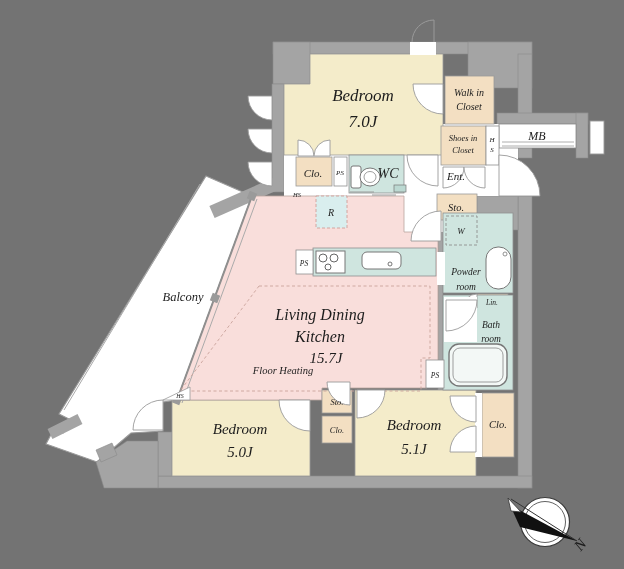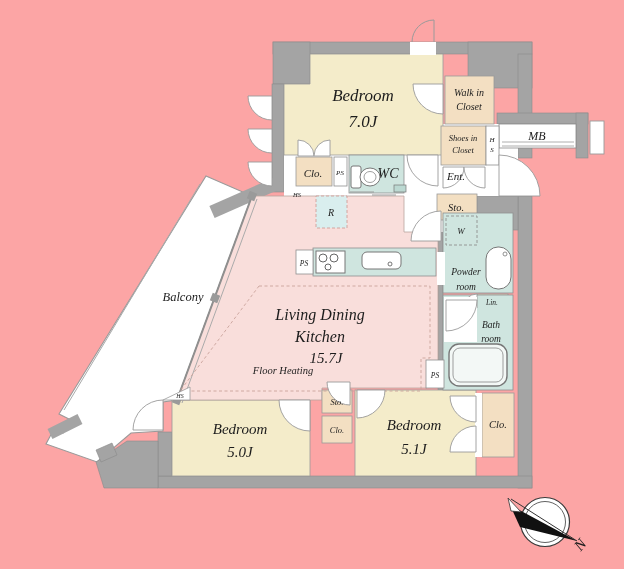--- a/index.html
+++ b/index.html
@@ -1,16 +1,16 @@
 <!DOCTYPE html>
 <html><head>
 <meta charset="utf-8">
 <style>
   html,body{margin:0;padding:0;background:#ffffff;}
-  .stage{width:624px;height:569px;position:relative;background:#fca5a5;overflow:hidden;}
+  .stage{width:624px;height:569px;position:relative;background:#737373;overflow:hidden;}
   .lbl{font-family:"Liberation Serif","DejaVu Serif",serif;font-style:italic;fill:#1c1c1c;}
   .wall{fill:#a4a4a4;stroke:#8a8a8a;stroke-width:0.6;}
   .wline{stroke:#a4a4a4;}
   .cream{fill:#f4ecca;stroke:#9a9a9a;stroke-width:0.8;}
   .tan{fill:#f3dfc2;stroke:#9a9a9a;stroke-width:0.8;}
   .pink{fill:#f9dedb;stroke:#b9a49f;stroke-width:0.8;}
   .wet{fill:#cfe5df;stroke:#8f8f8f;stroke-width:0.8;}
   .whitebox{fill:#ffffff;stroke:#8f8f8f;stroke-width:0.8;}
   .door{fill:#ffffff;stroke:#9a9a9a;stroke-width:0.9;}
   .fix{fill:#ffffff;stroke:#777777;stroke-width:1;}

